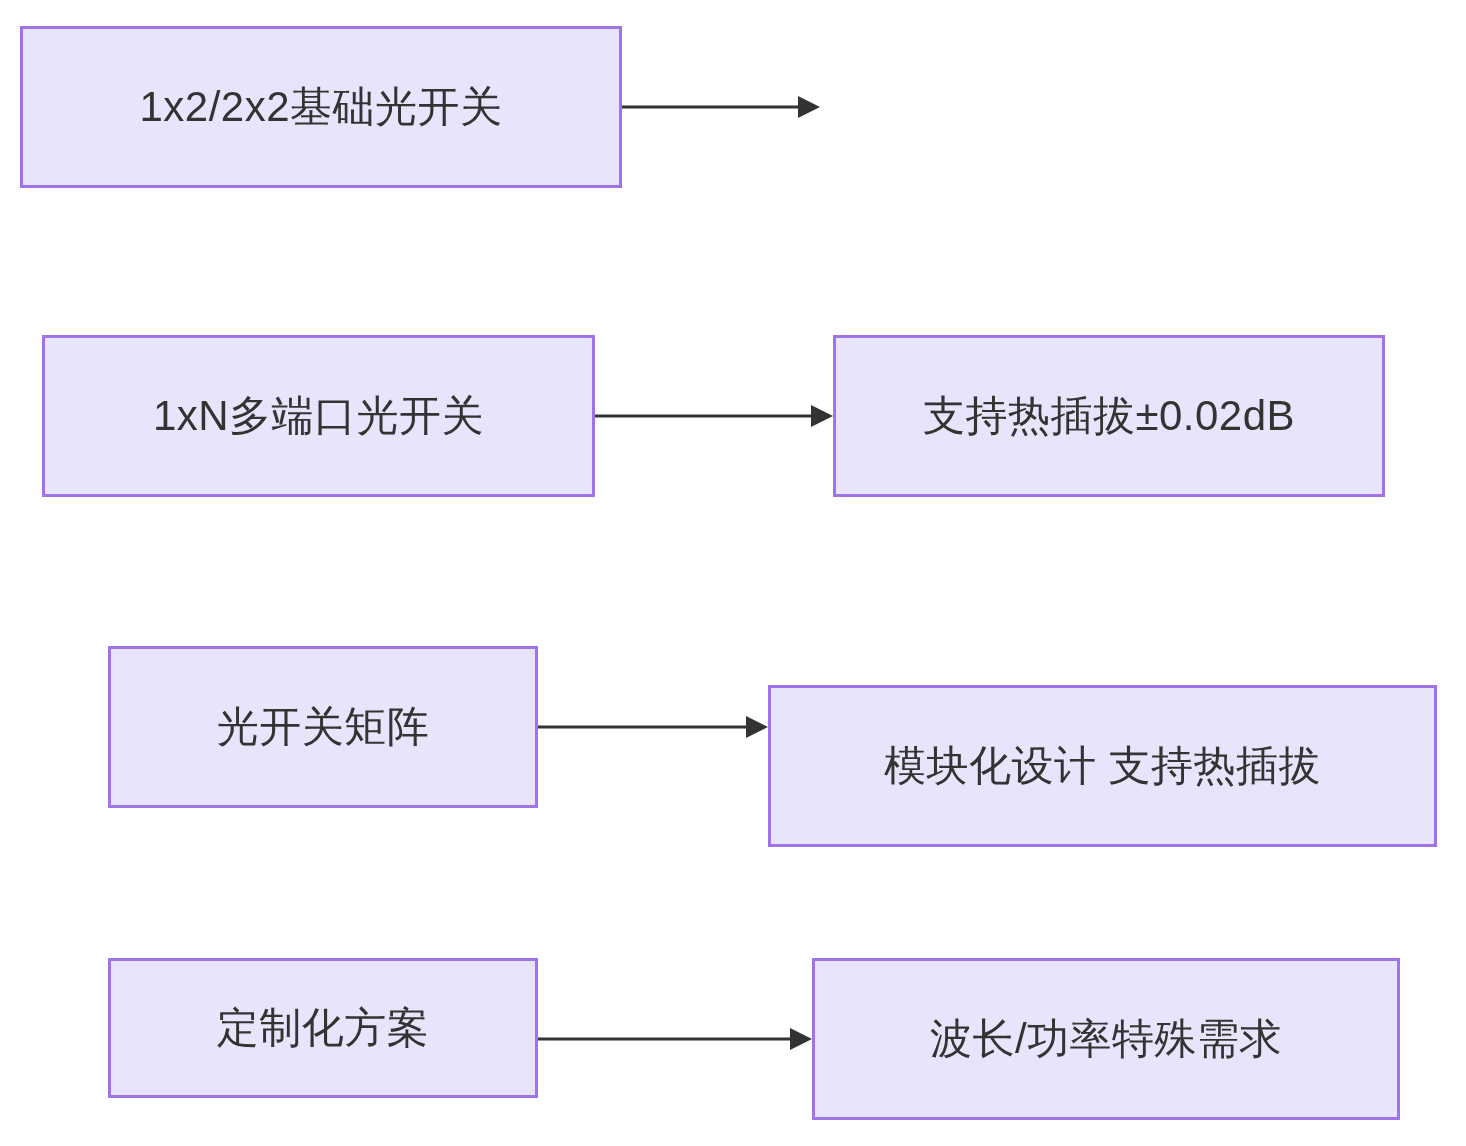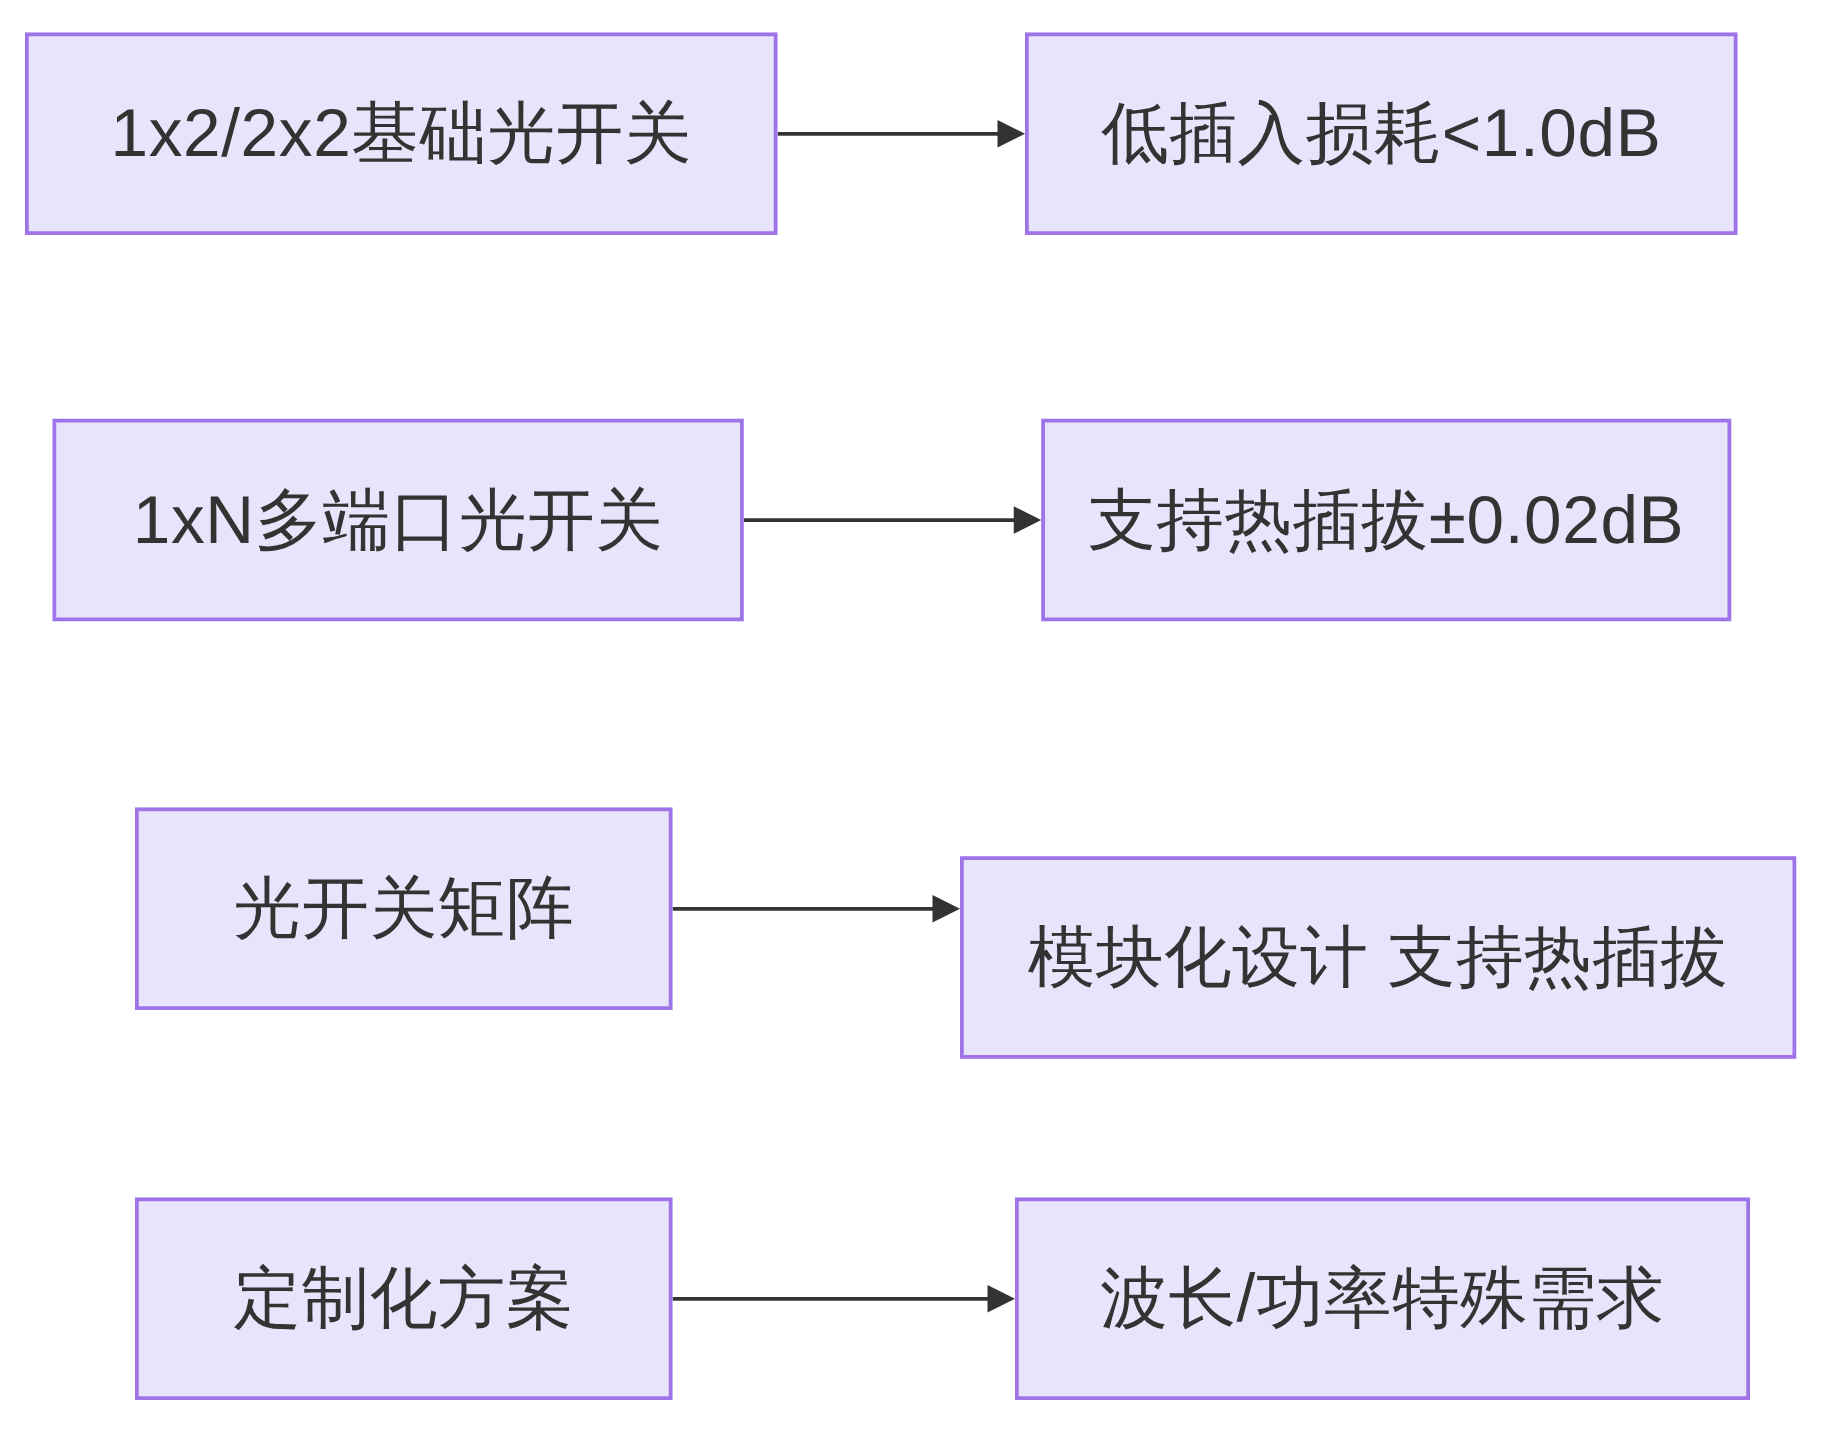--- a/index.html
+++ b/index.html
@@ -27,37 +27,37 @@
     box-sizing: border-box;
     background: #e8e4fb;
     border: 3px solid #9f74e8;
     display: flex;
     align-items: center;
     justify-content: center;
     text-align: center;
   }
   .node-label {
     color: #333333;
-    font-size: 54px;
+    font-size: 42px;
     line-height: 1.15;
     letter-spacing: 0.5px;
     white-space: nowrap;
     font-weight: 400;
   }
   
   #node-r1-left  { left: 20px;  top: 26px;  width: 602px; height: 162px; }
   #node-r1-right { left: 820px; top: 26px;  width: 570px; height: 162px; }
   
   #node-r2-left  { left: 42px;  top: 335px; width: 553px; height: 162px; }
   #node-r2-right { left: 833px; top: 335px; width: 552px; height: 162px; }
   
   #node-r3-left  { left: 108px; top: 646px; width: 430px; height: 162px; }
   #node-r3-right { left: 768px; top: 646px; width: 669px; height: 162px; margin-top: 39px; }
   
-  #node-r4-left  { left: 108px; top: 958px; width: 430px; height: 162px; }
+  #node-r4-left  { left: 108px; top: 958px; width: 430px; height: 140px; }
   #node-r4-right { left: 812px; top: 958px; width: 588px; height: 162px; }
 
   #edge-layer {
     position: absolute;
     left: 0;
     top: 0;
     width: 1466px;
     height: 1146px;
     pointer-events: none;
   }
@@ -95,23 +95,20 @@
 
     <g>
       <line class="edge-line" x1="538" y1="1039" x2="792" y2="1039"></line>
       <polygon class="edge-head" points="790,1028 812,1039 790,1050"></polygon>
     </g>
   </svg>
 
   <div class="node" id="node-r1-left">
     <span class="node-label">1x2/2x2基础光开关</span>
   </div>
-  <div class="node" id="node-r1-right">
-    <span class="node-label">低插入损耗&lt;1.0dB</span>
-  </div>
 
   <div class="node" id="node-r2-left">
     <span class="node-label">1xN多端口光开关</span>
   </div>
   <div class="node" id="node-r2-right">
     <span class="node-label">支持热插拔±0.02dB</span>
   </div>
 
   <div class="node" id="node-r3-left">
     <span class="node-label">光开关矩阵</span>

